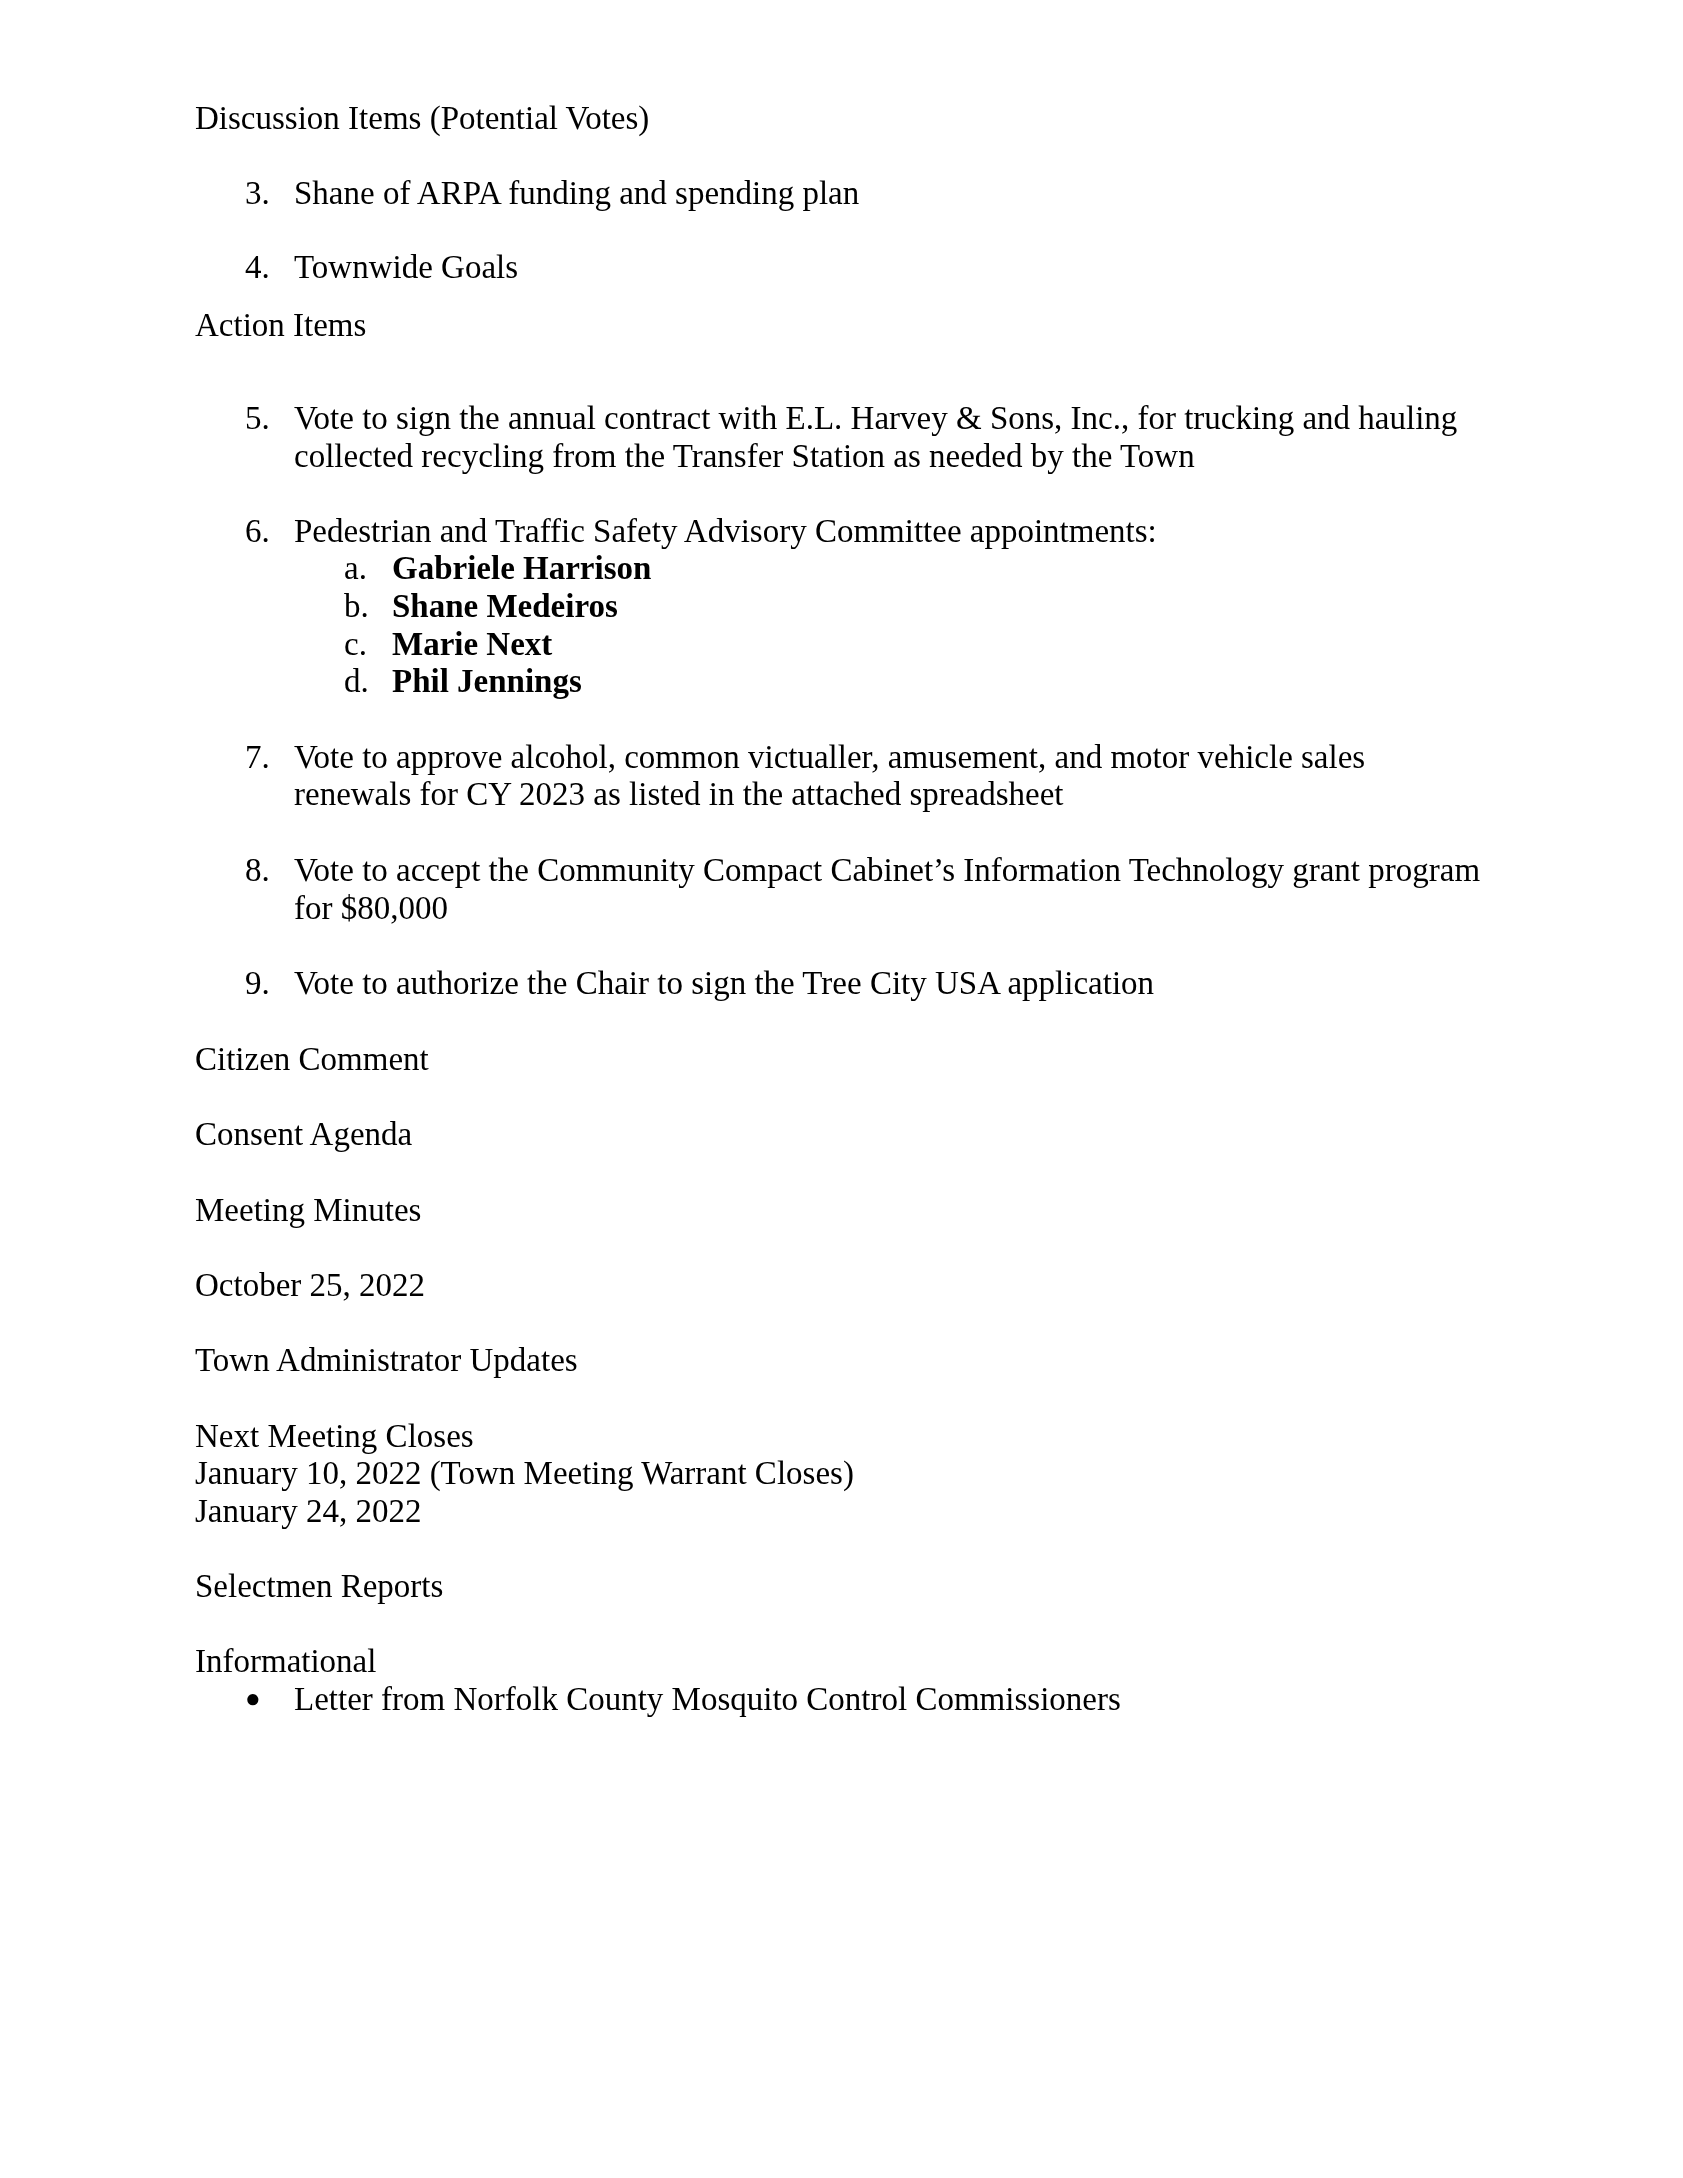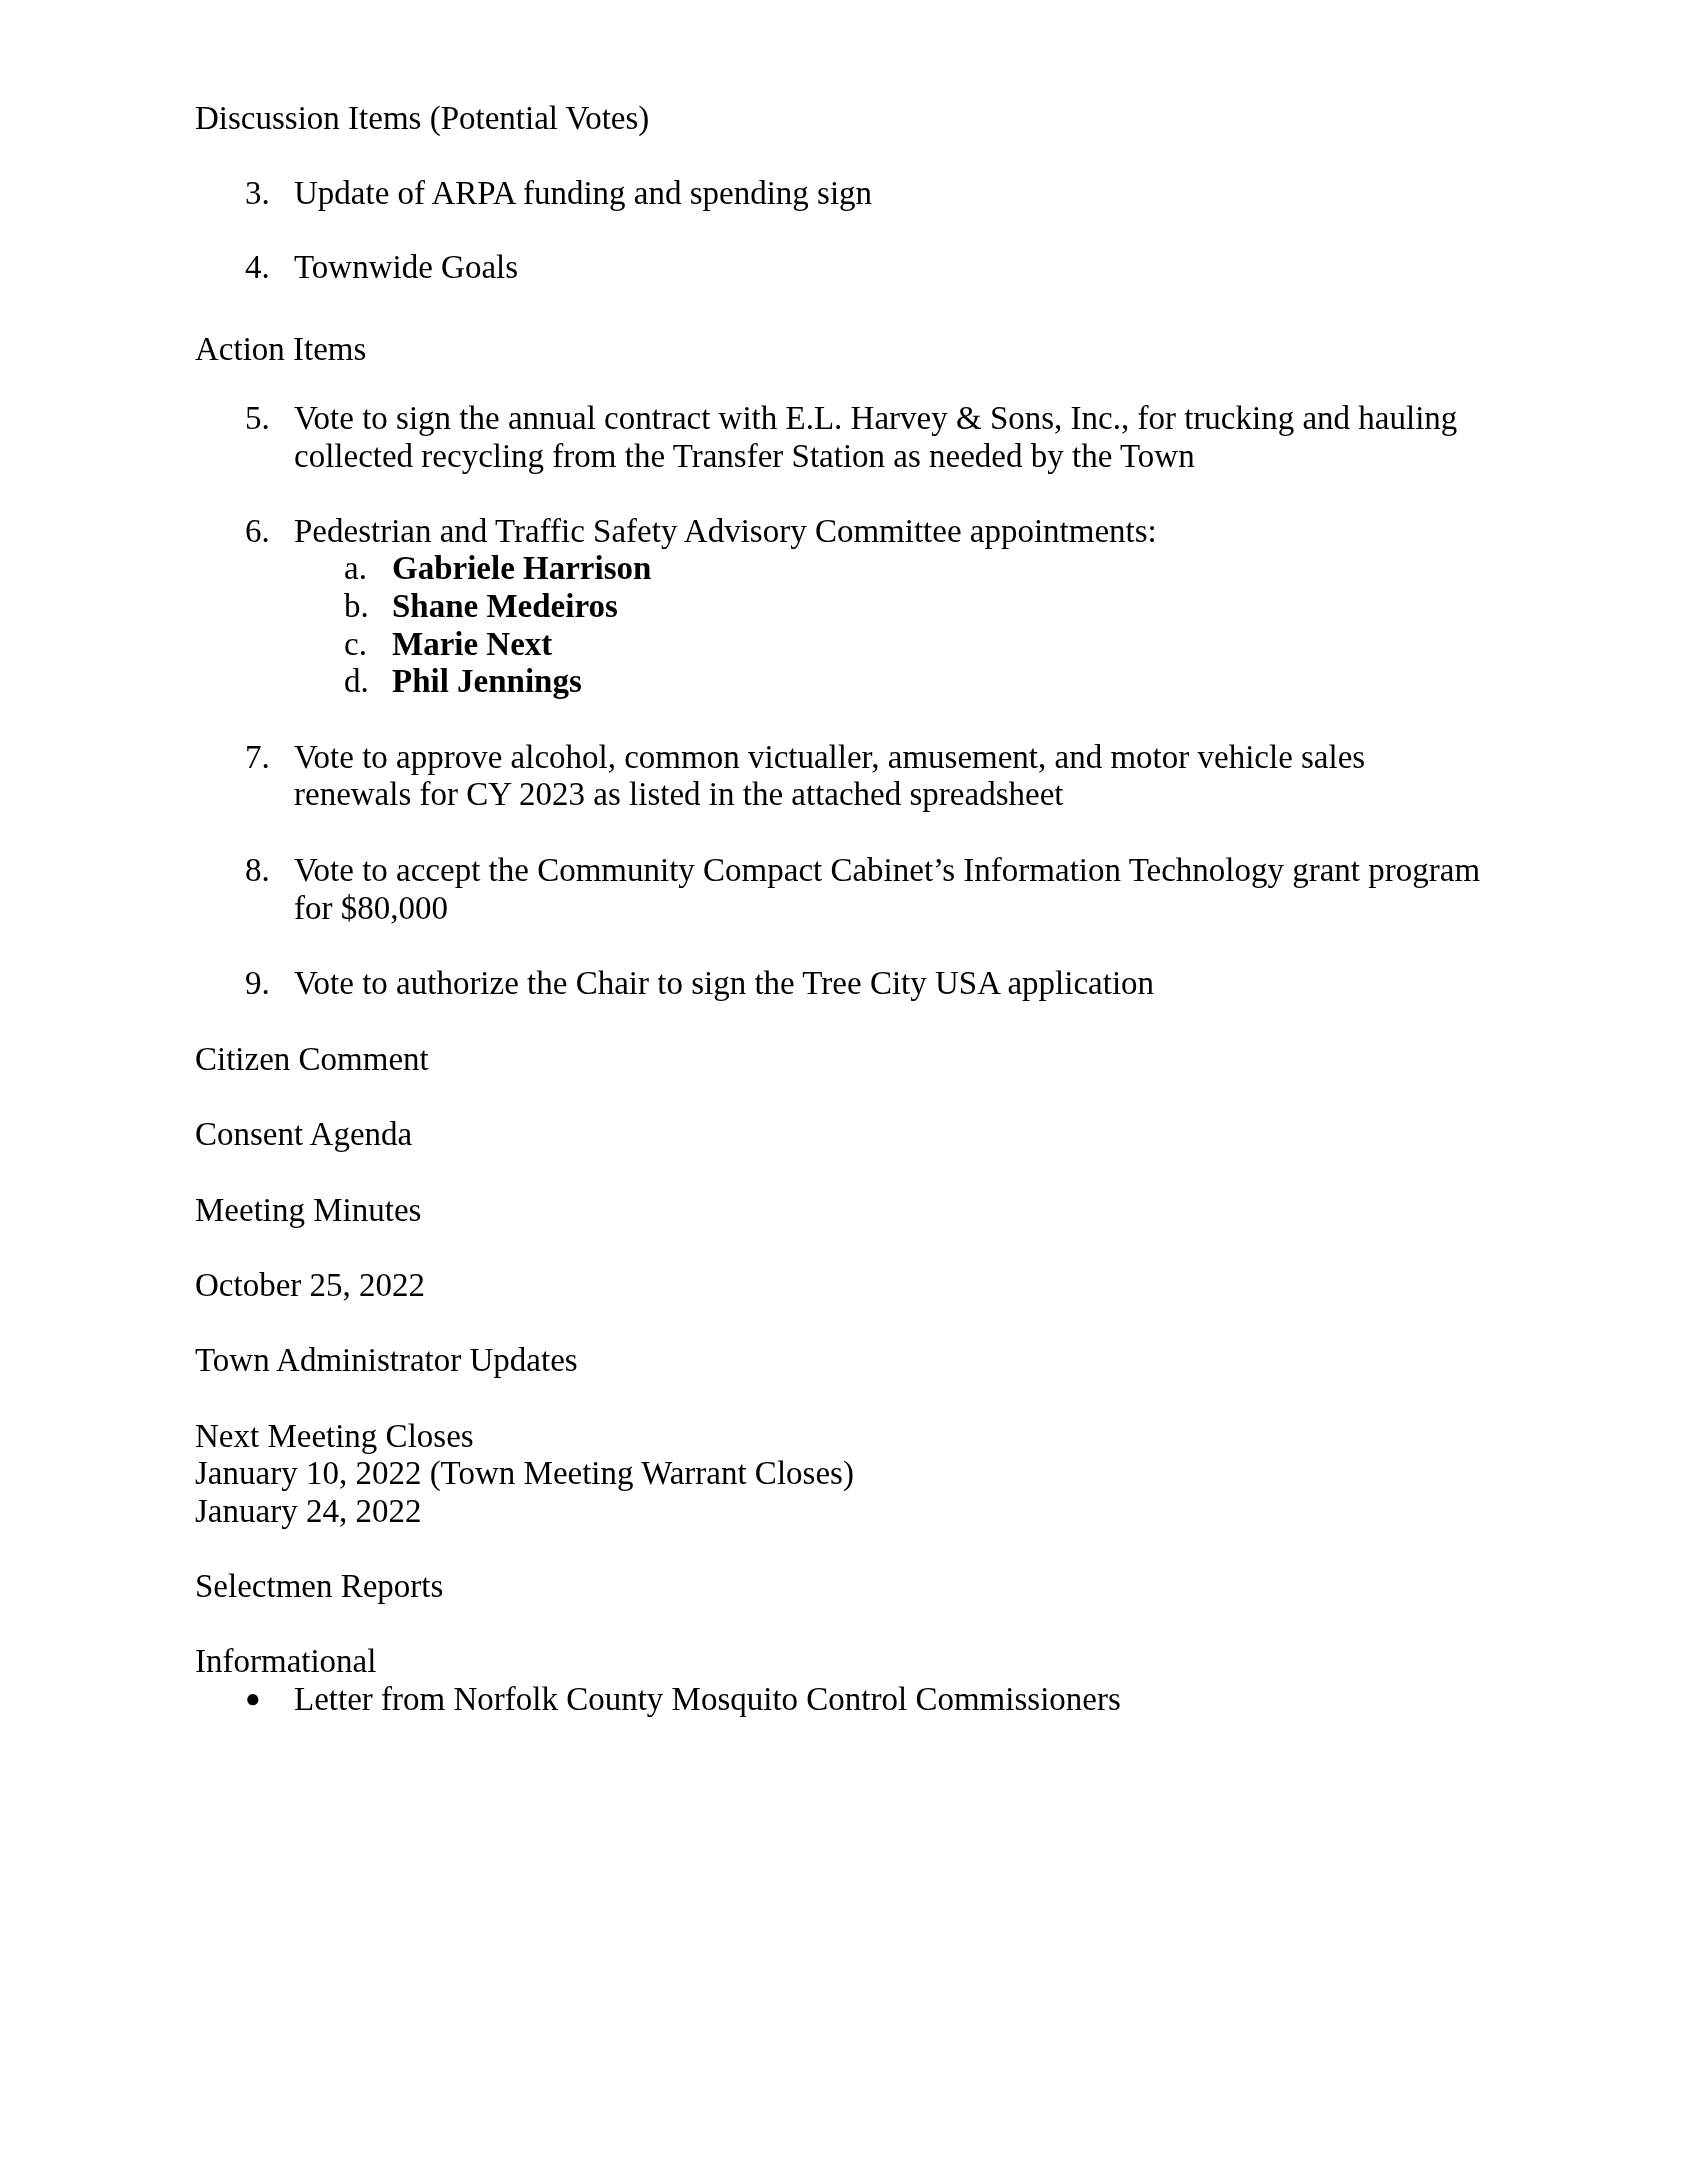--- a/index.html
+++ b/index.html
@@ -15,25 +15,25 @@
     .sub-letter { left: 344px; }
     .sub-txt { left: 392px; font-weight: bold; }
     .plain { left: 195px; }
     .bullet { left: 245px; }
   </style>
 </head>
 <body>
 
 <div class="abs h" style="top:99px">Discussion Items (Potential Votes)</div>
 <div class="abs num" style="top:174px">3.</div>
-<div class="abs txt" style="top:174px">Update of ARPA funding and spending sign</div>
+<div class="abs txt" style="top:174px">Shane of ARPA funding and spending plan</div>
 <div class="abs num" style="top:248px">4.</div>
 <div class="abs txt" style="top:248px">Townwide Goals</div>
 
-<div class="abs h" style="top:330px">Action Items</div>
+<div class="abs h" style="top:306px">Action Items</div>
 
 <div class="abs num" style="top:399px">5.</div>
 <div class="abs txt" style="top:399px">Vote to sign the annual contract with E.L. Harvey &amp; Sons, Inc., for trucking and hauling</div>
 <div class="abs txt" style="top:437px">collected recycling from the Transfer Station as needed by the Town</div>
 
 <div class="abs num" style="top:512px">6.</div>
 <div class="abs txt" style="top:512px">Pedestrian and Traffic Safety Advisory Committee appointments:</div>
 <div class="abs sub-letter" style="top:549px">a.</div>
 <div class="abs sub-txt" style="top:549px">Gabriele Harrison</div>
 <div class="abs sub-letter" style="top:587px">b.</div>

